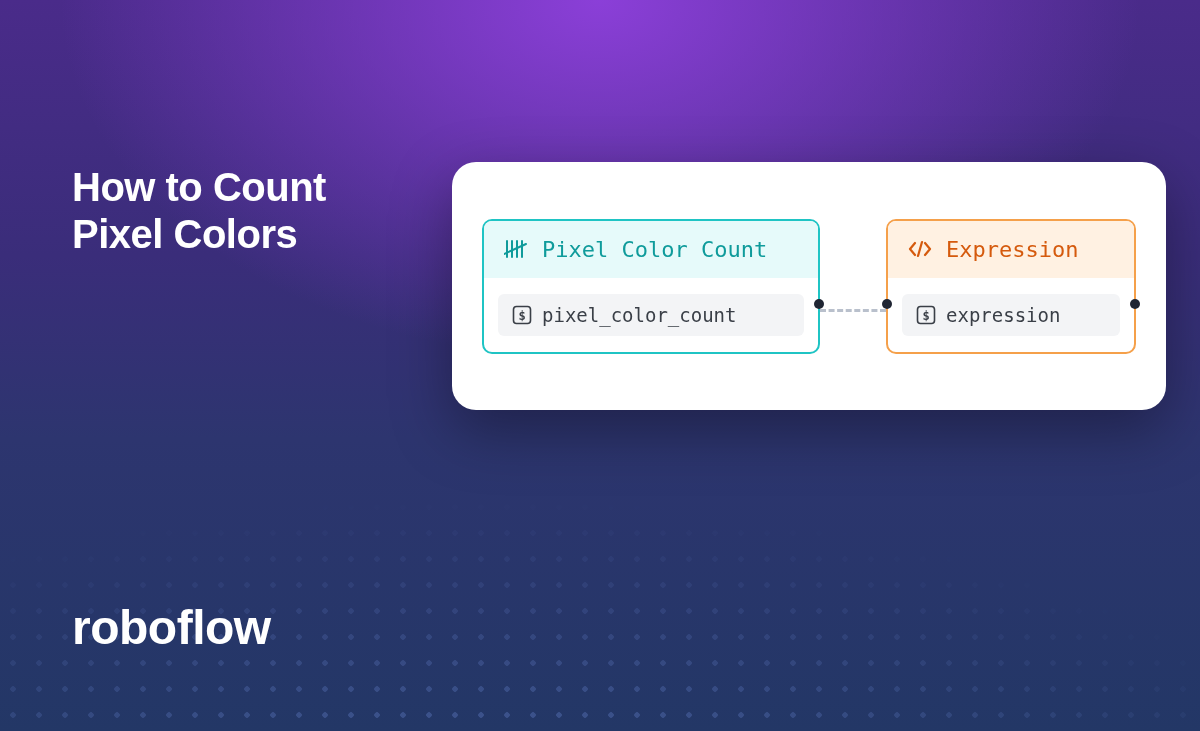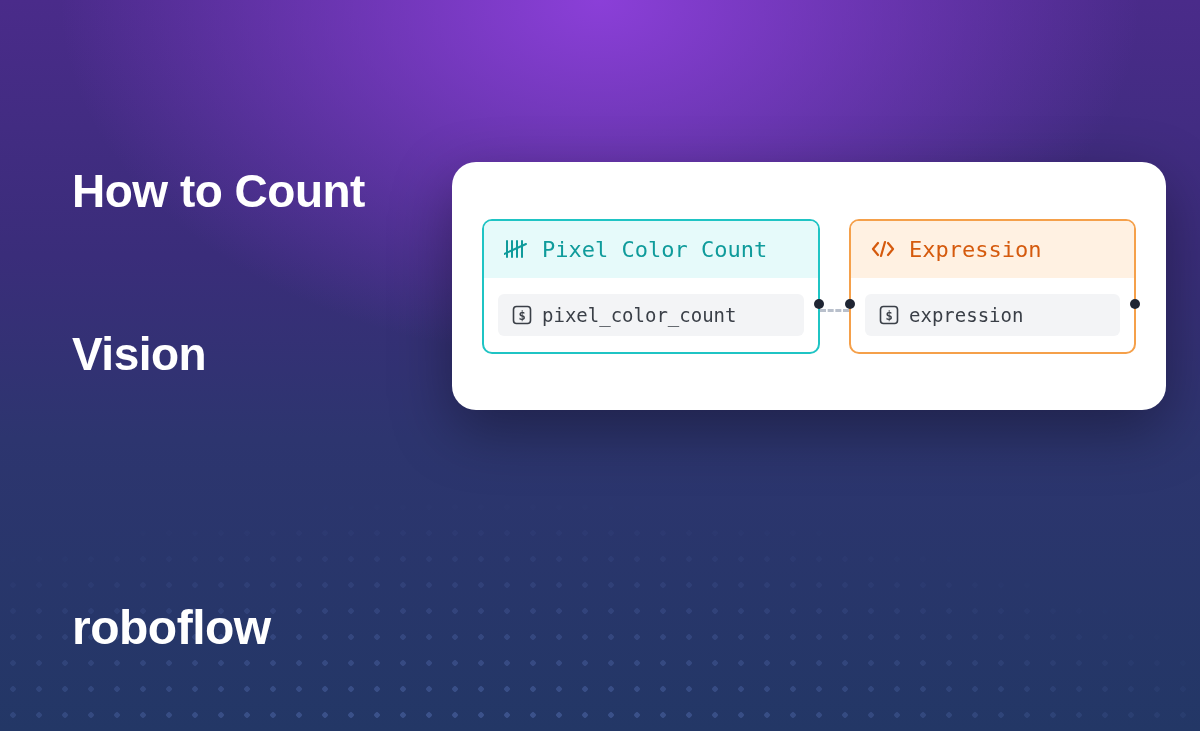--- a/index.html
+++ b/index.html
@@ -34,21 +34,21 @@
   align-items: flex-start;
   padding: 0;
 }
 
 .title {
   position: absolute;
   left: 72px;
   top: 164px;
   color: #ffffff;
   font-weight: 700;
-  font-size: 46px;
+  font-size: 40px;
   line-height: 1.18;
   letter-spacing: -0.5px;
 }
 
 .logo {
   position: absolute;
   left: 72px;
   bottom: 76px;
   color: #ffffff;
   font-weight: 700;
@@ -78,21 +78,21 @@
   position: relative;
   flex-shrink: 0;
 }
 
 .node-teal {
   border: 2px solid #1fc4c4;
   width: 338px;
 }
 .node-orange {
   border: 2px solid #f5a04a;
-  width: 287px;
+  width: 250px;
 }
 
 .node-header {
   display: flex;
   align-items: center;
   gap: 14px;
   padding: 16px 20px;
   font-family: "SFMono-Regular", Menlo, Consolas, monospace;
   font-size: 22px;
   font-weight: 500;
@@ -171,23 +171,22 @@
 </style>
 </head>
 <body>
 
 <div class="dots"></div>
 
 <div class="content">
 
   <h1 class="title">
     <span>How to Count</span><br>
+    <span>Pixel Colors</span><br>
     <br>
-    <br>
-    <span>Vision</span>
   </h1>
 
   <div class="logo">roboflow</div>
 
   <div class="panel">
 
     <div class="node node-teal">
       <div class="node-header">
         <span class="tally-icon">
           <svg viewBox="0 0 24 20" width="24" height="20">

